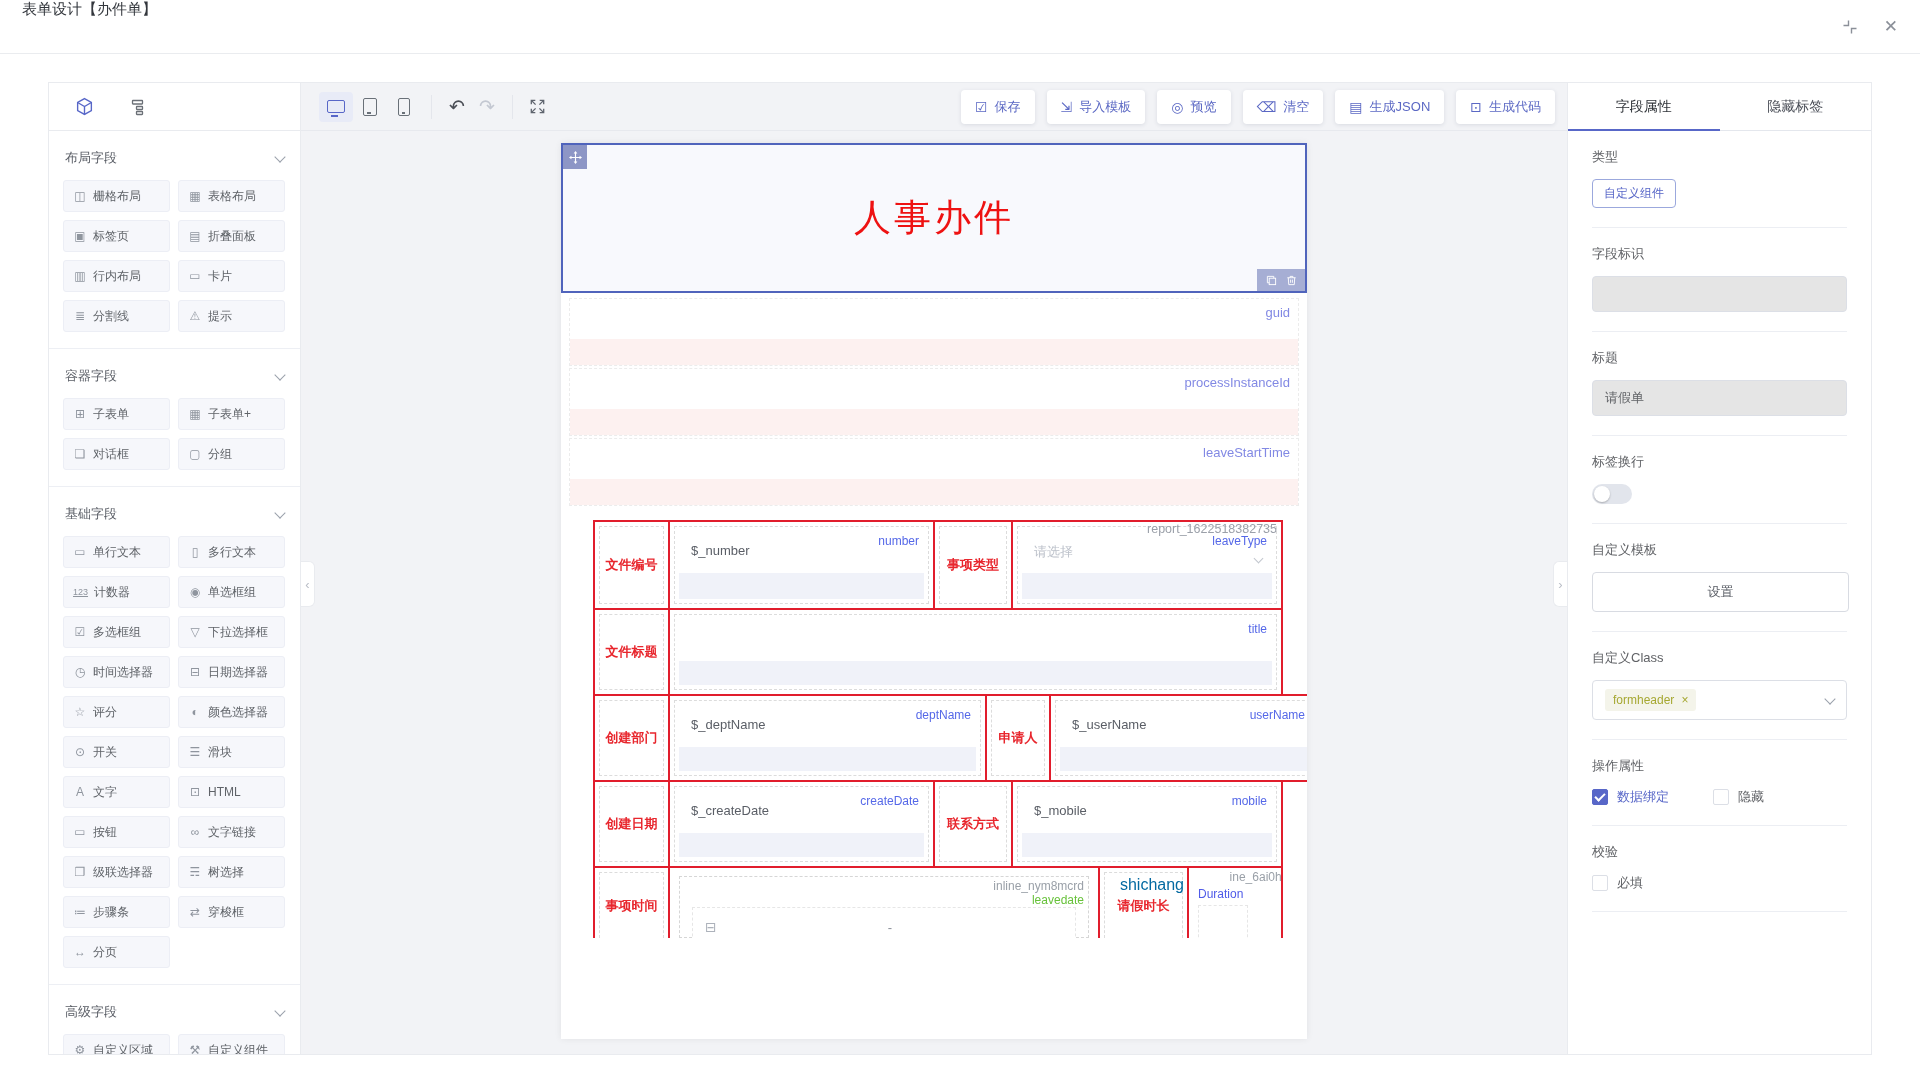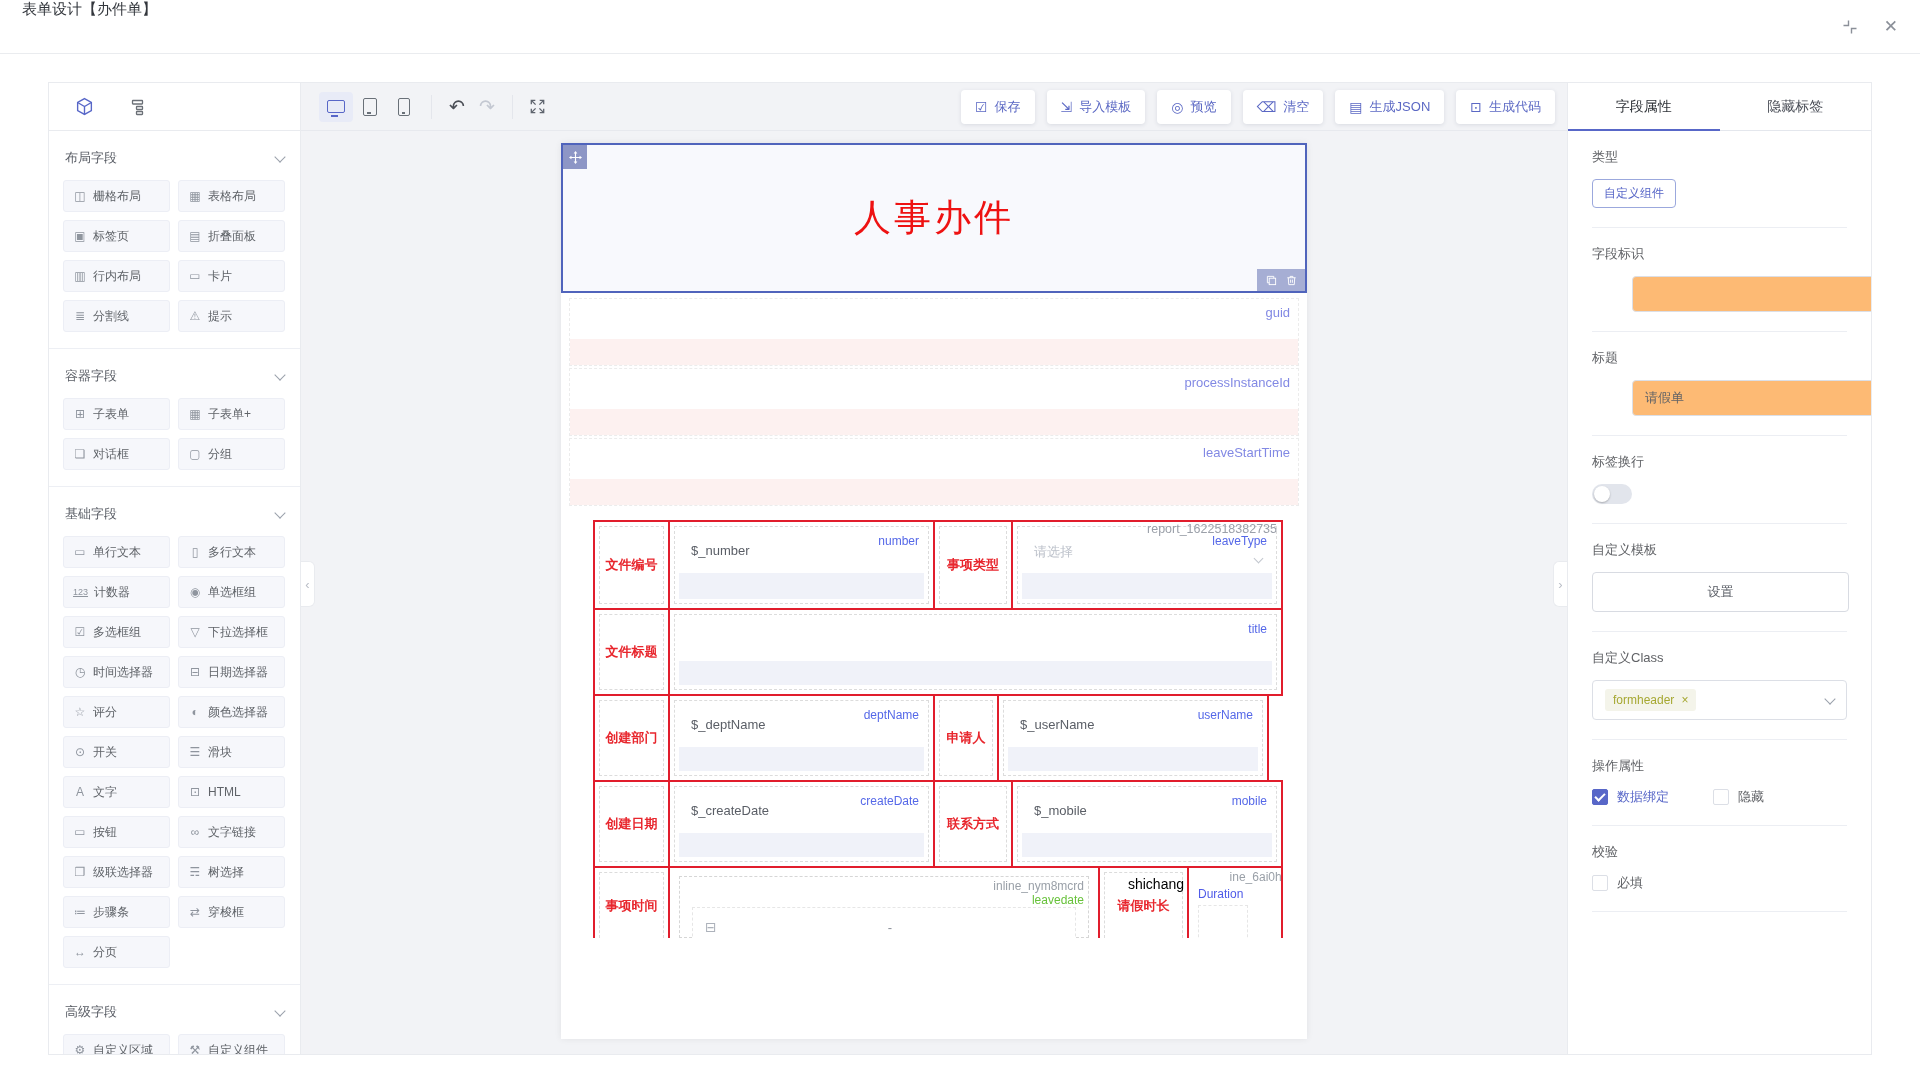--- a/index.html
+++ b/index.html
@@ -76,21 +76,21 @@
   .widget{position:absolute;left:9px;top:9px;right:9px;height:42px;background:#fff;}
   .wval{font-size:13px;color:#5a5e66;padding:12px 0 0 12px;white-space:nowrap;}
   .wval.ph{color:#bcc1ca;}
   .wtag{position:absolute;top:3px;right:5px;font-size:12px;color:#5568e8;}
   .sel-chev{position:absolute;top:24px;right:10px;width:6px;height:6px;border-right:1px solid #c2c6ce;
     border-bottom:1px solid #c2c6ce;transform:rotate(45deg);}
   .tint{position:absolute;left:9px;right:9px;top:51px;bottom:9px;background:#f0f2f9;}
   .ibox{position:absolute;left:9px;right:9px;top:8px;bottom:0;border:1px dashed #d6d6d6;background:#fff;}
   .ctag{position:absolute;top:2px;right:4px;font-size:12px;color:#9aa0a8;white-space:nowrap;}
   .gtag{position:absolute;top:16px;right:4px;font-size:12px;color:#67c23a;}
-  .gtag2{position:absolute;top:8px;right:3px;font-size:14px;color:#000000;z-index:2;}
+  .gtag2{position:absolute;top:8px;right:3px;font-size:16px;color:#0369a1;z-index:2;}
   .dpick{position:absolute;left:12px;right:12px;top:30px;height:38px;border:1px dashed #e6e6e6;
     display:flex;align-items:center;padding:0 12px;background:#fff;}
   .calicon{font-size:14px;color:#adb2bb;line-height:1;}
   .dsep{flex:1;text-align:center;color:#8a8f98;font-size:13px;}
   .btag{position:absolute;top:19px;left:9px;color:#4f5be8;font-size:12px;}
   .mini{position:absolute;left:9px;top:37px;width:48px;height:40px;background:#fff;border:1px dashed #e6e6e6;}
   .handle{position:absolute;top:430px;width:13px;height:44px;background:#fff;border:1px solid #e9ebef;
     display:flex;align-items:center;justify-content:center;color:#b9bdc6;font-size:13px;cursor:pointer;}
   .handle.l{left:0;border-left:none;border-radius:0 6px 6px 0;}
   .handle.r{right:0;border-right:none;border-radius:6px 0 0 6px;}
@@ -100,22 +100,22 @@
   .ptab{flex:1;display:flex;align-items:center;justify-content:center;font-size:14px;color:#4a4e57;
     position:relative;cursor:pointer;}
   .ptab.active{color:#2f3338;}
   .ptab.active::after{content:'';position:absolute;left:0;right:0;bottom:-1px;height:2px;background:#5867c8;}
   .props-body{flex:1;padding:0 24px;overflow:hidden;}
   .pgroup{padding:17px 0 19px;border-bottom:1px solid #eceef3;}
   .plbl{font-size:13px;color:#606266;margin-bottom:13px;}
   .type-tag{display:inline-block;border:1px solid #9ba8dd;color:#5867c8;border-radius:4px;
     padding:5px 11px;font-size:12px;background:#fff;}
   .pinput{width:100%;height:36px;border:1px solid #dcdfe6;border-radius:4px;padding:0 12px;
-    font-size:13px;color:#606266;box-sizing:border-box;outline:none;background:#fdba74;
-    font-family:"Liberation Sans","DejaVu Sans",sans-serif;margin-left:40px;}
+    font-size:13px;color:#606266;box-sizing:border-box;outline:none;background:#e5e5e5;
+    font-family:"Liberation Sans","DejaVu Sans",sans-serif;}
   .toggle{width:40px;height:20px;border-radius:10px;background:#e2e5ec;position:relative;cursor:pointer;}
   .toggle::after{content:'';position:absolute;width:16px;height:16px;border-radius:50%;background:#fff;
     top:2px;left:2px;box-shadow:0 1px 2px rgba(0,0,0,.25);}
   .toggle.on{background:#5867c8;}
   .toggle.on::after{left:22px;}
   .setbtn{width:100%;height:38px;border:1px solid #d8dbe2;border-radius:4px;background:#fff;
     font-size:13px;color:#5a5e66;display:flex;align-items:center;justify-content:center;cursor:pointer;}
   .clsbox{width:100%;height:40px;border:1px solid #dcdfe6;border-radius:4px;display:flex;
     align-items:center;padding:0 12px;box-sizing:border-box;cursor:pointer;}
   .cls-tag{background:#f4f4ea;color:#a6a832;padding:4px 8px;border-radius:3px;font-size:12px;
@@ -497,21 +497,21 @@
               <div class="tint"></div>
             </div>
           </div>
 
           <div class="trow">
             <div class="tc" style="width:77px;height:88px;">
               <div class="lblwrap">
                   <span class="redlbl">创建部门</span>
                 </div>
             </div>
-            <div class="tc" style="width:267px;height:88px;">
+            <div class="tc" style="width:319px;height:88px;">
               <div class="dash"></div>
               <div class="widget">
                   <div class="wval">$_deptName</div>
                 <span class="wtag">deptName</span>
                 </div>
               <div class="tint"></div>
             </div>
             <div class="tc" style="width:66px;height:88px;">
               <div class="lblwrap">
                   <span class="redlbl">申请人</span>

